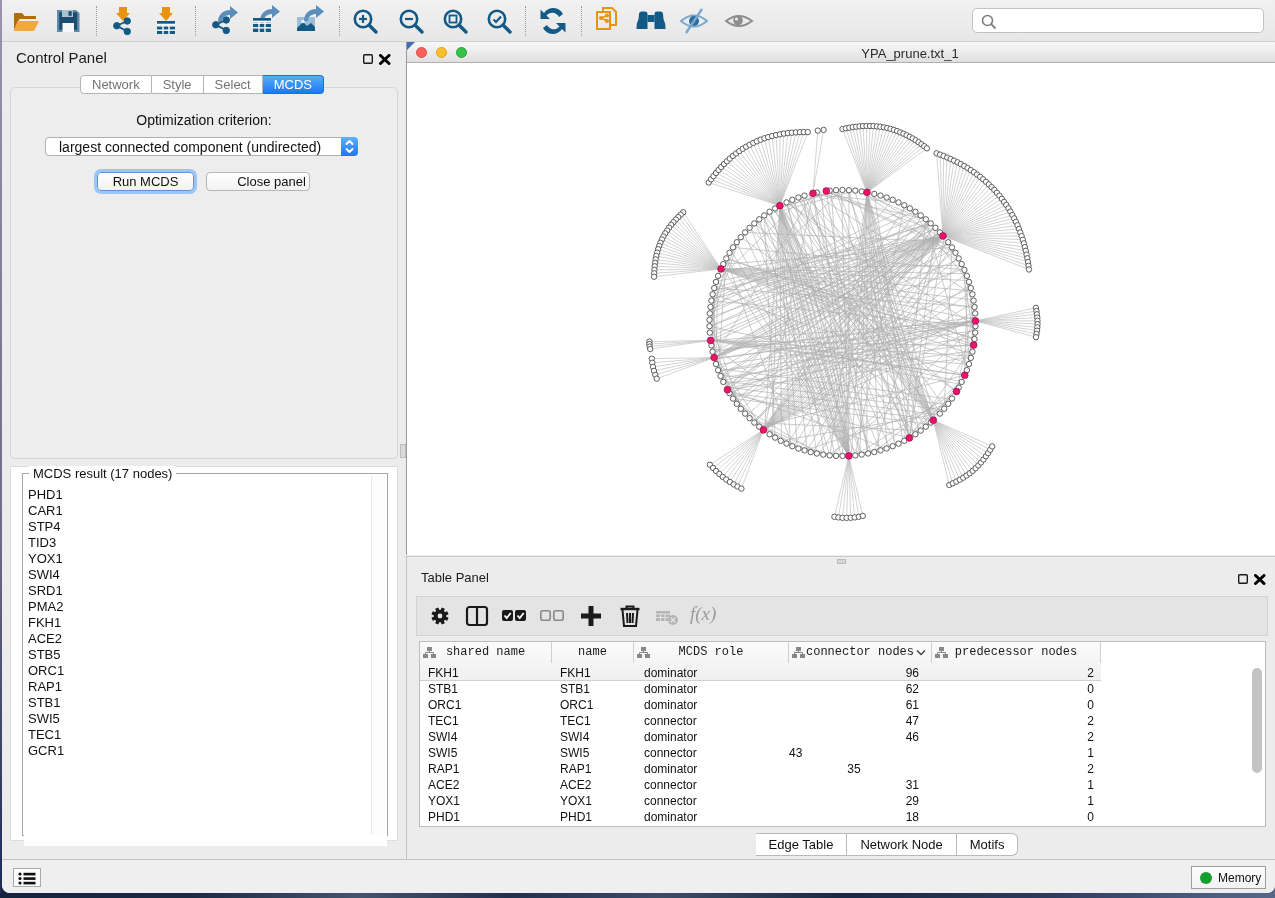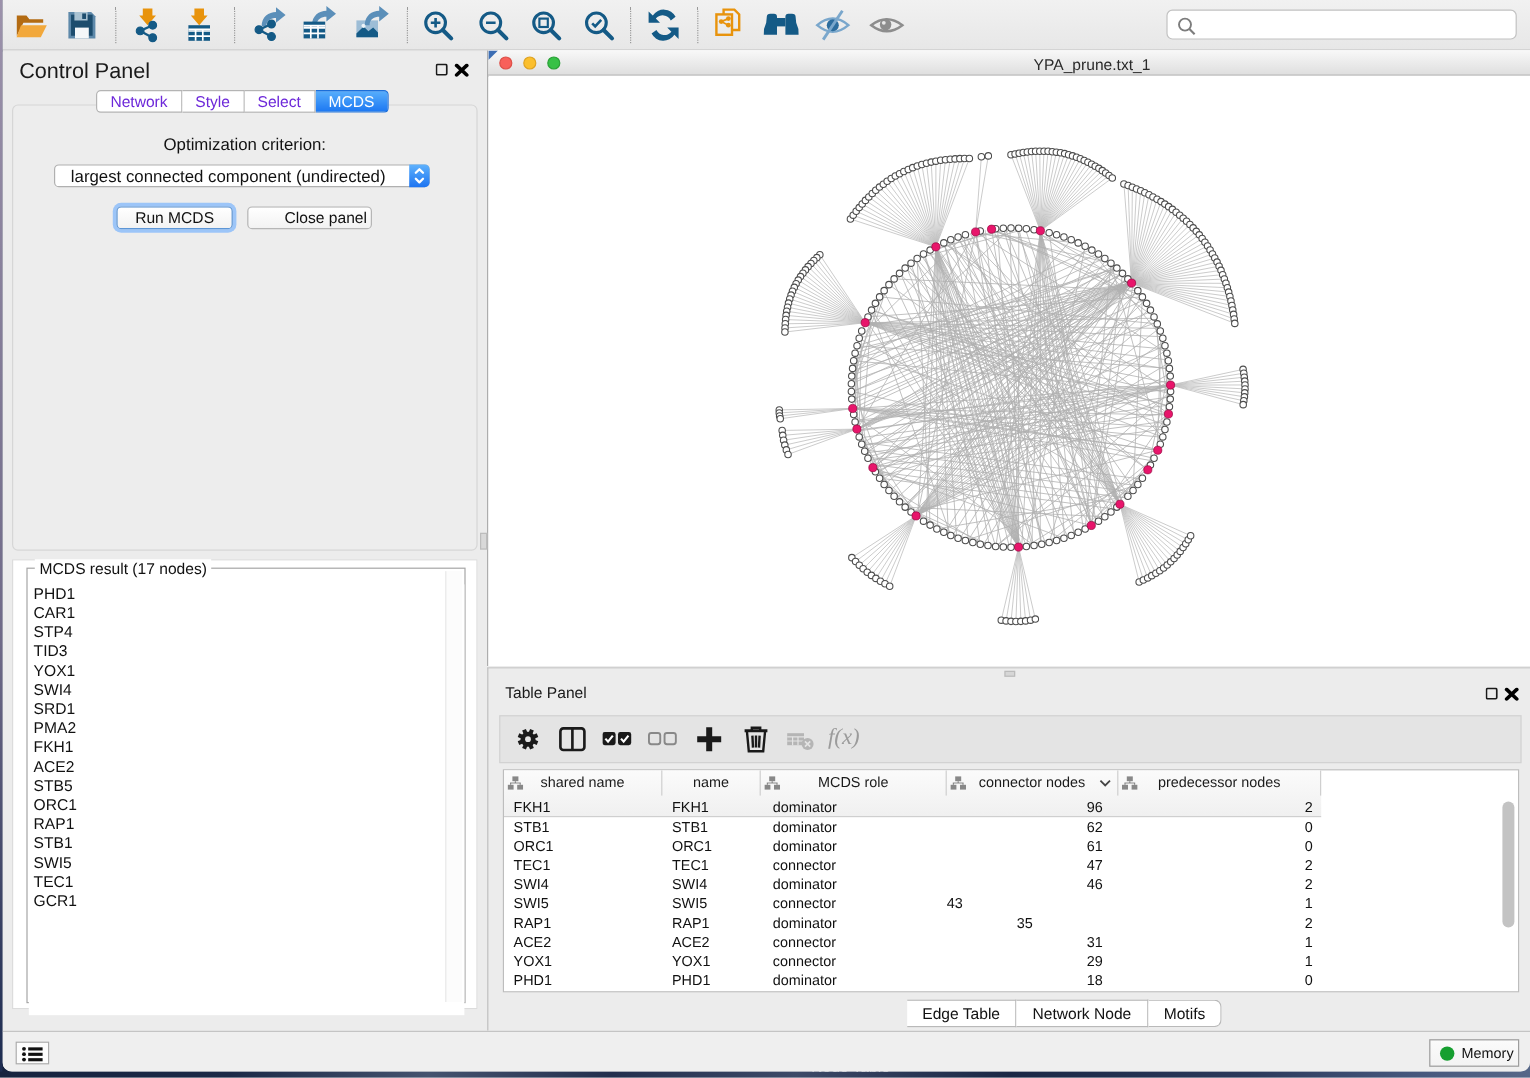--- a/index.html
+++ b/index.html
@@ -7,24 +7,24 @@
 body { font-family:"Liberation Sans", sans-serif; position:relative; background:linear-gradient(90deg,#16233f 0%,#1b2947 15%,#45536f 28%,#232f4e 40%,#3d4a68 52%,#1a2745 66%,#2c3a5c 82%,#45567c 92%,#566788 100%); }
 #win { position:absolute; left:2px; top:0; width:1273px; height:893px; background:#ececec; border-radius:0 0 8px 8px; overflow:hidden; }
 
 #toolbar { position:absolute; left:0; top:0; width:1273px; height:42px; background:linear-gradient(#f1f1f1,#e7e7e7); border-bottom:1px solid #cfcfcf; }
 .sep { position:absolute; top:6px; height:30px; width:0; border-left:1px dotted #9a9a9a; }
 #search { position:absolute; left:970px; top:8px; width:292px; height:25px; background:#fff; border:1px solid #c2c2c2; border-radius:5px; }
 #search svg { position:absolute; left:7px; top:4px; }
 .tbico { position:absolute; top:4px; }
 
 #cp { position:absolute; left:0; top:43px; width:403px; height:816px; background:#ececec; }
-#cp-title { position:absolute; left:14px; top:6px; font-size:18px; color:#1a1a1a; }
+#cp-title { position:absolute; left:14px; top:6px; font-size:15px; color:#1a1a1a; }
 .panhdr-icons { position:absolute; top:8px; }
 #cp-tabs { position:absolute; left:78px; top:32px; height:19px; display:flex; font-size:13px; z-index:5; }
-.seg { background:#fff; border:1px solid #b4b4b4; border-left:none; padding:0 11px; line-height:17px; color:#6d28d9; }
+.seg { background:#fff; border:1px solid #b4b4b4; border-left:none; padding:0 11px; line-height:17px; color:#737373; }
 .seg.first { border-left:1px solid #b4b4b4; border-radius:4px 0 0 4px; }
 .seg.last { border-radius:0 4px 4px 0; }
 .seg.act { background:linear-gradient(#57aefc,#1d78f2); color:#fff; border-color:#1c6ed8; }
 #cp-box { position:absolute; left:8px; top:44px; width:388px; height:372px; background:#ededed; border:1px solid #d6d6d6; border-radius:5px; }
 #opt-label { position:absolute; left:0; top:24px; width:100%; text-align:center; font-size:14px; color:#111; }
 #dropdown { position:absolute; left:34px; top:49px; width:313px; height:19px; background:#fff; border:1px solid #b0b0b0; border-radius:4px; font-size:14px; line-height:18px; color:#111; padding-left:13px; }
 #dd-btn { position:absolute; right:-1px; top:-1px; width:17px; height:19px; border-radius:0 4px 4px 0; background:linear-gradient(#5fb2fd,#1d74f1); }
 .btn { position:absolute; height:19px; background:linear-gradient(#ffffff,#f2f2f2); border:1px solid #b6b6b6; border-radius:4px; font-size:13px; text-align:center; line-height:17px; color:#111; }
 #run-btn { left:86px; top:84px; width:97px; box-shadow:0 0 0 3px #9cc5f8; border-color:#5d96d6; }
 #close-btn { left:195px; top:84px; width:104px;padding-left:27px; }
@@ -38,21 +38,21 @@
 #net { position:absolute; left:404px; top:42px; width:869px; height:513px; background:#fff; border-left:1px solid #9a9a9a; }
 #net-title { position:absolute; left:0; top:0; width:100%; height:21px; background:linear-gradient(#f8f8f8,#dfdfdf); border-bottom:1px solid #b1b1b1;text-decoration:underline; }
 #net-title .t { position:absolute; left:503px; transform:translateX(-50%); top:4px; font-size:13px; color:#2a2a2a; }
 .tl { position:absolute; top:5px; width:11px; height:11px; border-radius:50%; }
 #net-canvas { position:absolute; left:0; top:22px; width:869px; height:491px; background:#fff; }
 
 #tp { position:absolute; left:404px; top:556px; width:869px; height:303px; background:#ececec; border-left:1px solid #c0c0c0; border-top:1px solid #c9c9c9; }
 #tp-title { position:absolute; left:14px; top:13px; font-size:13px; color:#1a1a1a; }
 #tp-toolbar { position:absolute; left:9px; top:39px; width:852px; height:40px; background:#e4e4e4; border:1px solid #d2d2d2; }
 #tbl { position:absolute; left:12px; top:84px; width:847px; height:186px; background:#fff; border:1px solid #bdbdbd; font-size:12px; }
-#tbl-head { position:absolute; left:0; top:0; width:681px; height:39px; background:linear-gradient(#fbfbfb,#f0f0f0); border-bottom:1px solid #cfcfcf; }
+#tbl-head { position:absolute; left:0; top:0; width:681px; height:39px; background:linear-gradient(#fbfbfb,#f0f0f0); border-bottom:1px solid #cfcfcf;font-family:Liberation Mono, monospace; }
 .hcell { position:absolute; top:0; height:21px; border-right:1px solid #cfcfcf; font-size:12px; color:#1a1a1a; text-align:center; line-height:21px; }
 .rows { position:absolute; left:0; top:23px; width:100%; }
 .row { position:absolute; height:16px; line-height:16px; color:#111; }
 #tbl-scroll { position:absolute; right:1px; top:22px; width:13px; height:164px; }
 #tbl-thumb { position:absolute; left:1px; top:4px; width:10px; height:105px; background:#c3c3c3; border-radius:5px; }
 #tp-tabs { position:absolute; left:255px; top:276px; height:23px; display:flex; font-size:13px; }
 .seg2 { background:#fff; border:1px solid #b9b9b9; border-left:none; padding:0 13px; line-height:21px; color:#111; }
 .seg2.first { border-left:1px solid #b9b9b9; border-radius:6px 0 0 6px; }
 .seg2.last { border-radius:0 6px 6px 0; }
 .seg2.act { background:linear-gradient(#55adfc,#1b76f2); color:#fff; border-color:#1c6ed8;margin-top:44px; }

